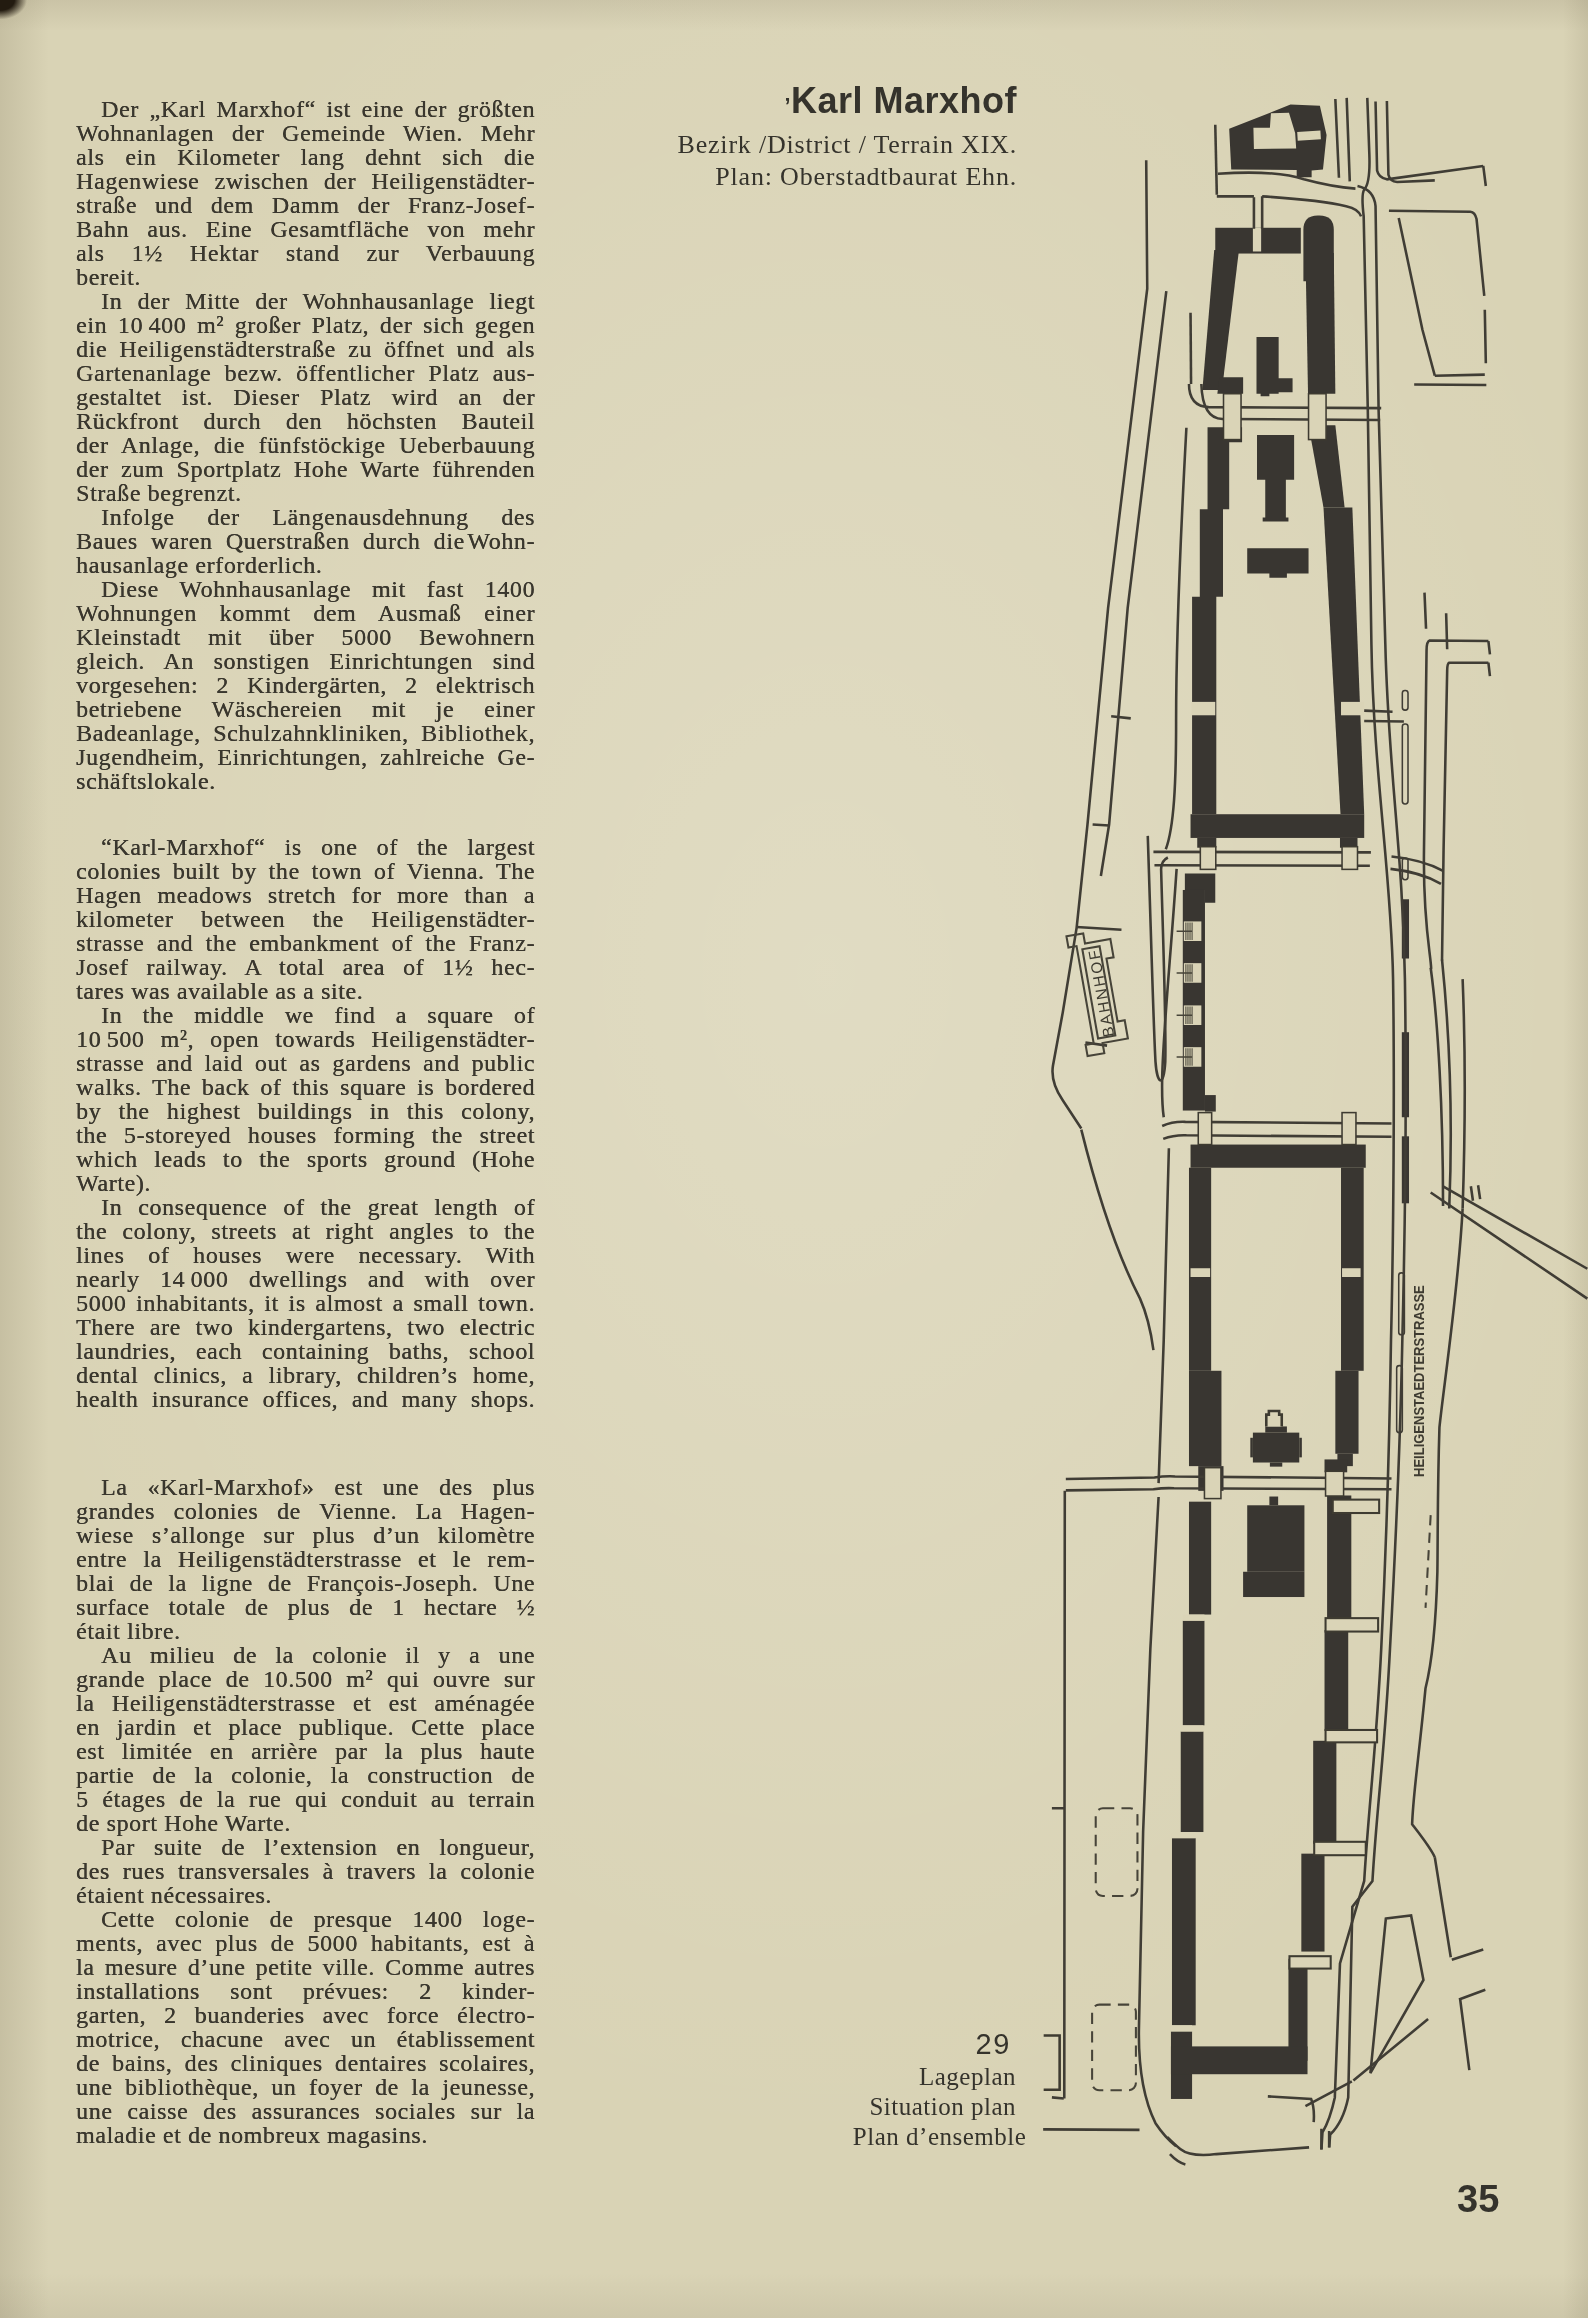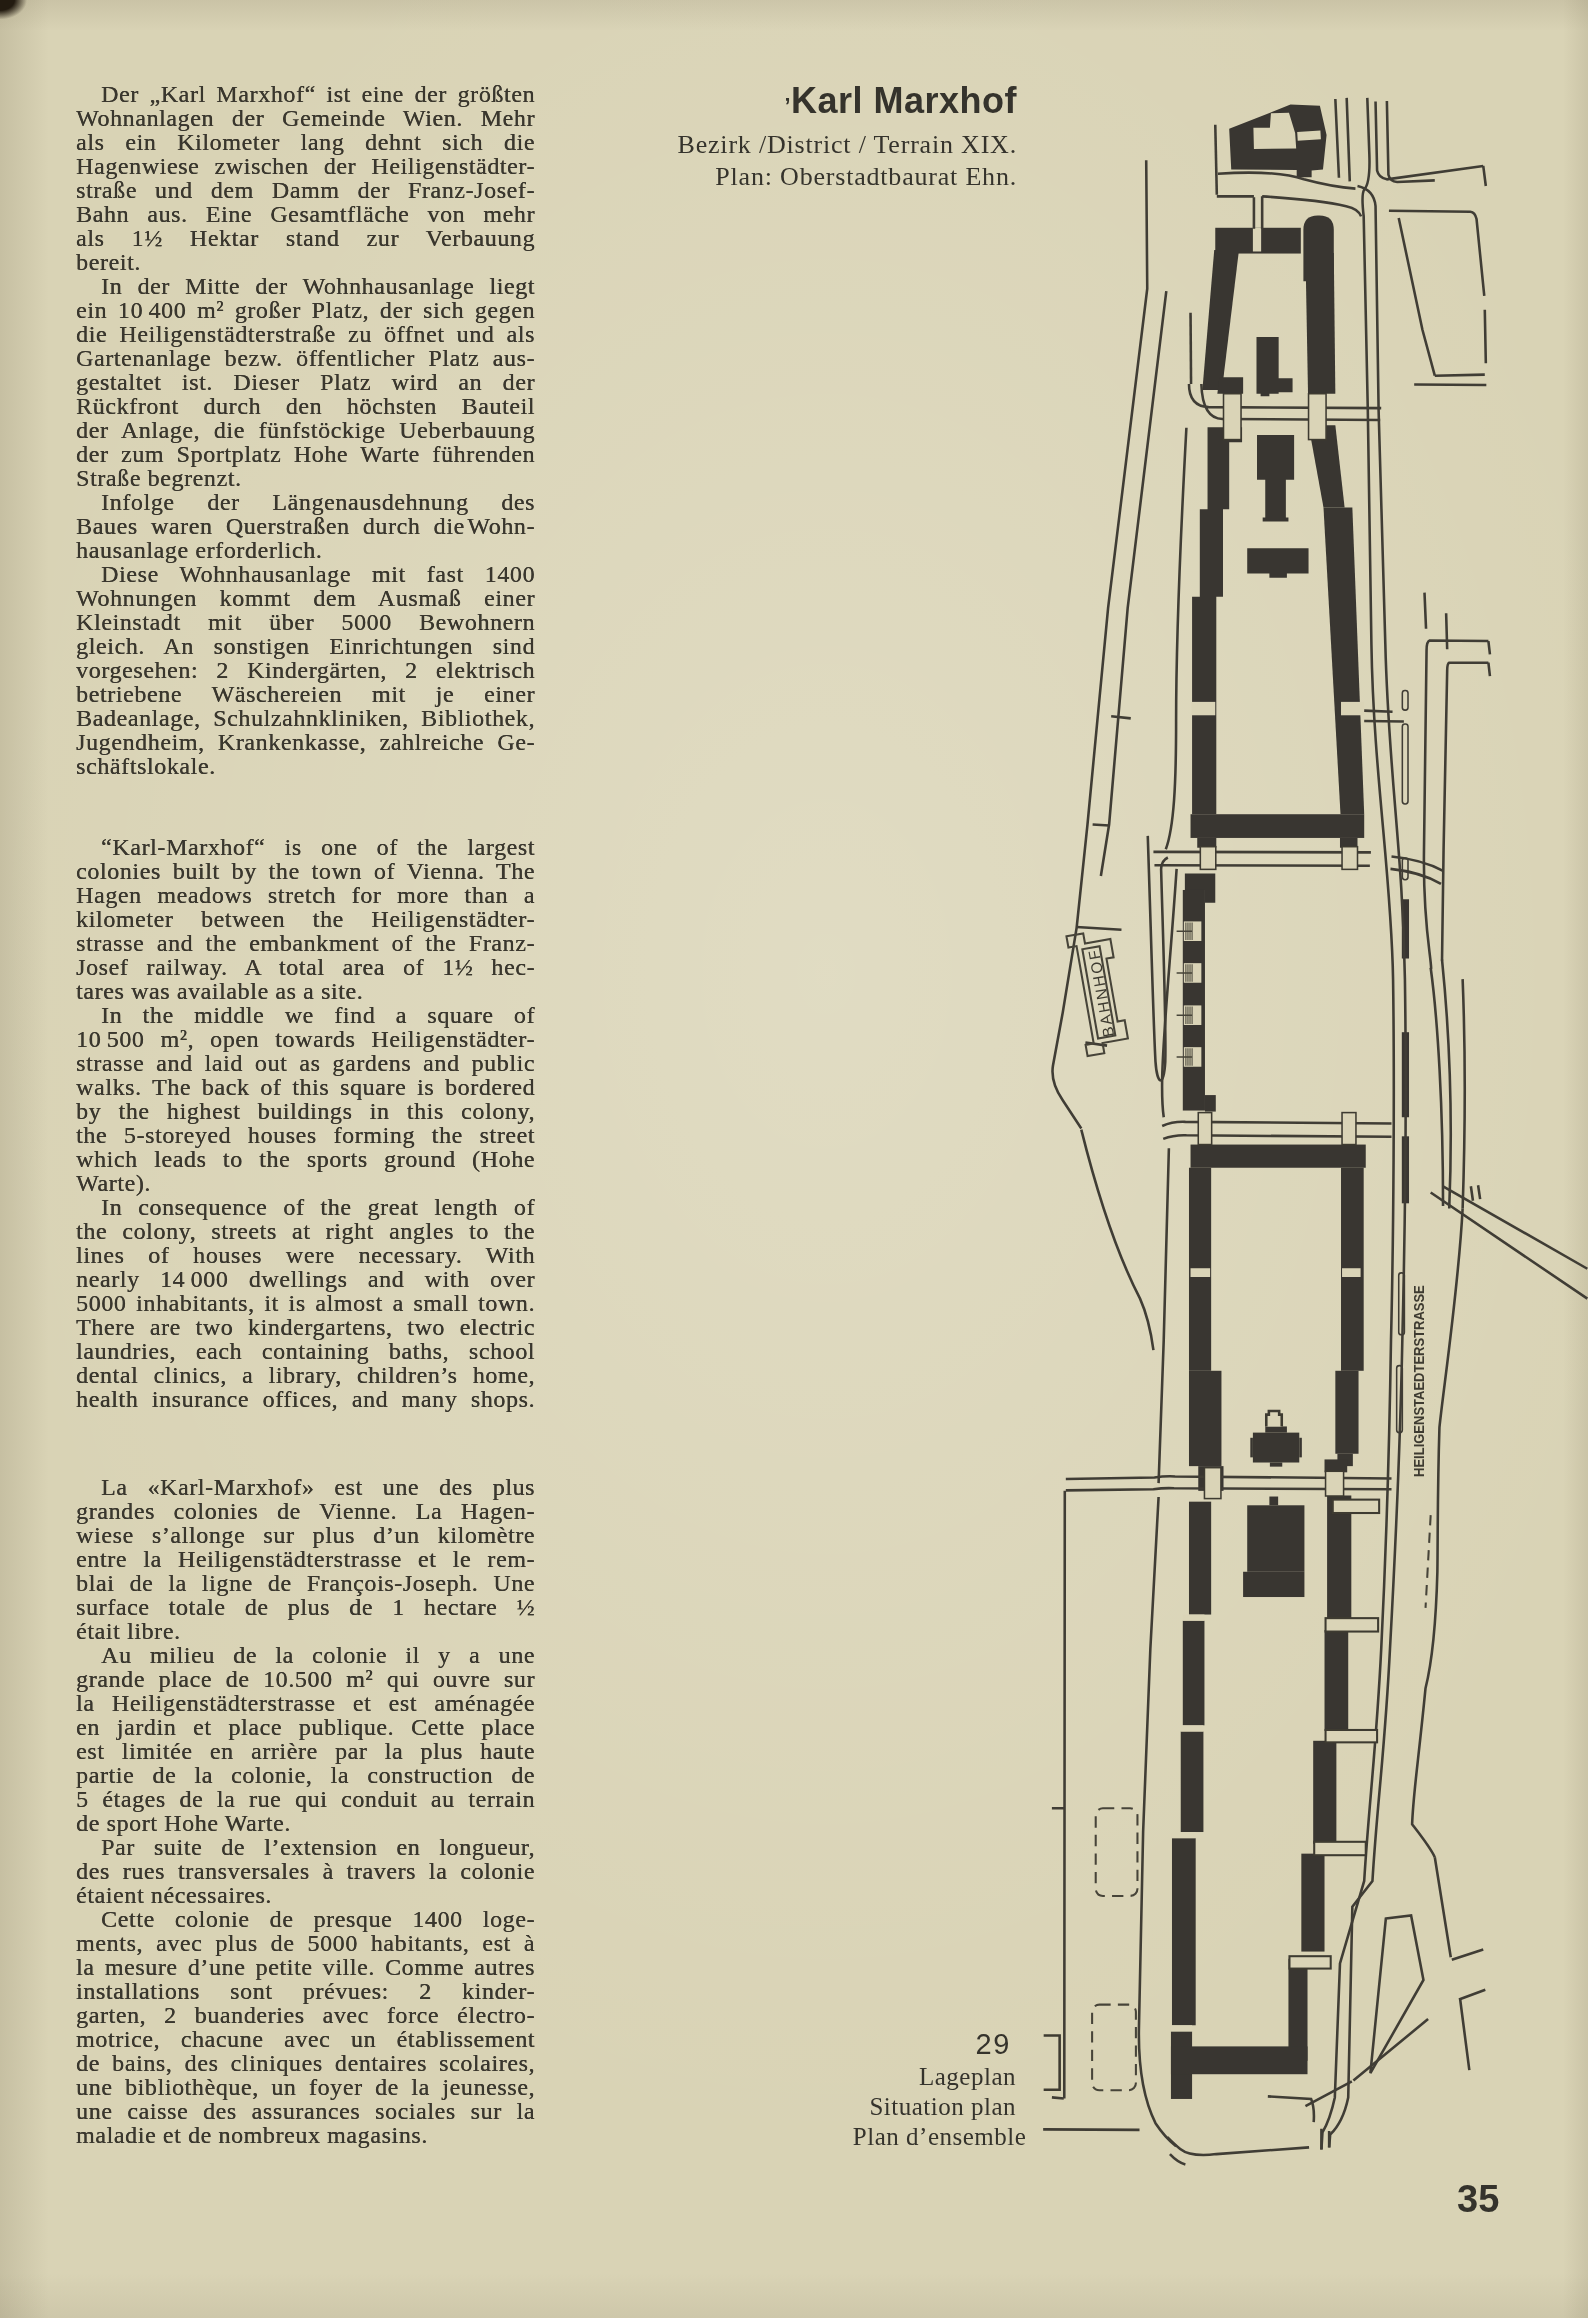--- a/index.html
+++ b/index.html
@@ -22,21 +22,21 @@
   .heads{position:absolute;left:660px;width:357px;text-align:right;color:#35332c;}
   .caps{position:absolute;left:660px;width:356px;text-align:right;color:#35332c;}
 </style>
 </head>
 <body>
 
 <div class="paper"></div>
 
 <div class="cornerTL"></div>
 
-<div class="col" style="top:82px">
+<div class="col" style="top:97px">
 <div class="i">Der „Karl Marxhof“ ist eine der größten</div>
 <div>Wohnanlagen der Gemeinde Wien. Mehr</div>
 <div>als ein Kilometer lang dehnt sich die</div>
 <div>Hagenwiese zwischen der Heiligenstädter-</div>
 <div>straße und dem Damm der Franz-Josef-</div>
 <div>Bahn aus. Eine Gesamtfläche von mehr</div>
 <div>als 1½ Hektar stand zur Verbauung</div>
 <div class="e">bereit.</div>
 <div class="i">In der Mitte der Wohnhausanlage liegt</div>
 <div>ein 10 400 m² großer Platz, der sich gegen</div>
@@ -50,21 +50,21 @@
 <div class="i">Infolge der Längenausdehnung des</div>
 <div>Baues waren Querstraßen durch die Wohn-</div>
 <div class="e">hausanlage erforderlich.</div>
 <div class="i">Diese Wohnhausanlage mit fast 1400</div>
 <div>Wohnungen kommt dem Ausmaß einer</div>
 <div>Kleinstadt mit über 5000 Bewohnern</div>
 <div>gleich. An sonstigen Einrichtungen sind</div>
 <div>vorgesehen: 2 Kindergärten, 2 elektrisch</div>
 <div>betriebene Wäschereien mit je einer</div>
 <div>Badeanlage, Schulzahnkliniken, Bibliothek,</div>
-<div>Jugendheim, Krankenkasse, zahlreiche Ge-</div>
+<div>Jugendheim, Einrichtungen, zahlreiche Ge-</div>
 <div class="e">schäftslokale.</div>
 </div>
 
 <div class="col" style="top:835px">
 <div class="i">“Karl-Marxhof“ is one of the largest</div>
 <div>colonies built by the town of Vienna. The</div>
 <div>Hagen meadows stretch for more than a</div>
 <div>kilometer between the Heiligenstädter-</div>
 <div>strasse and the embankment of the Franz-</div>
 <div>Josef railway. A total area of 1½ hec-</div>

